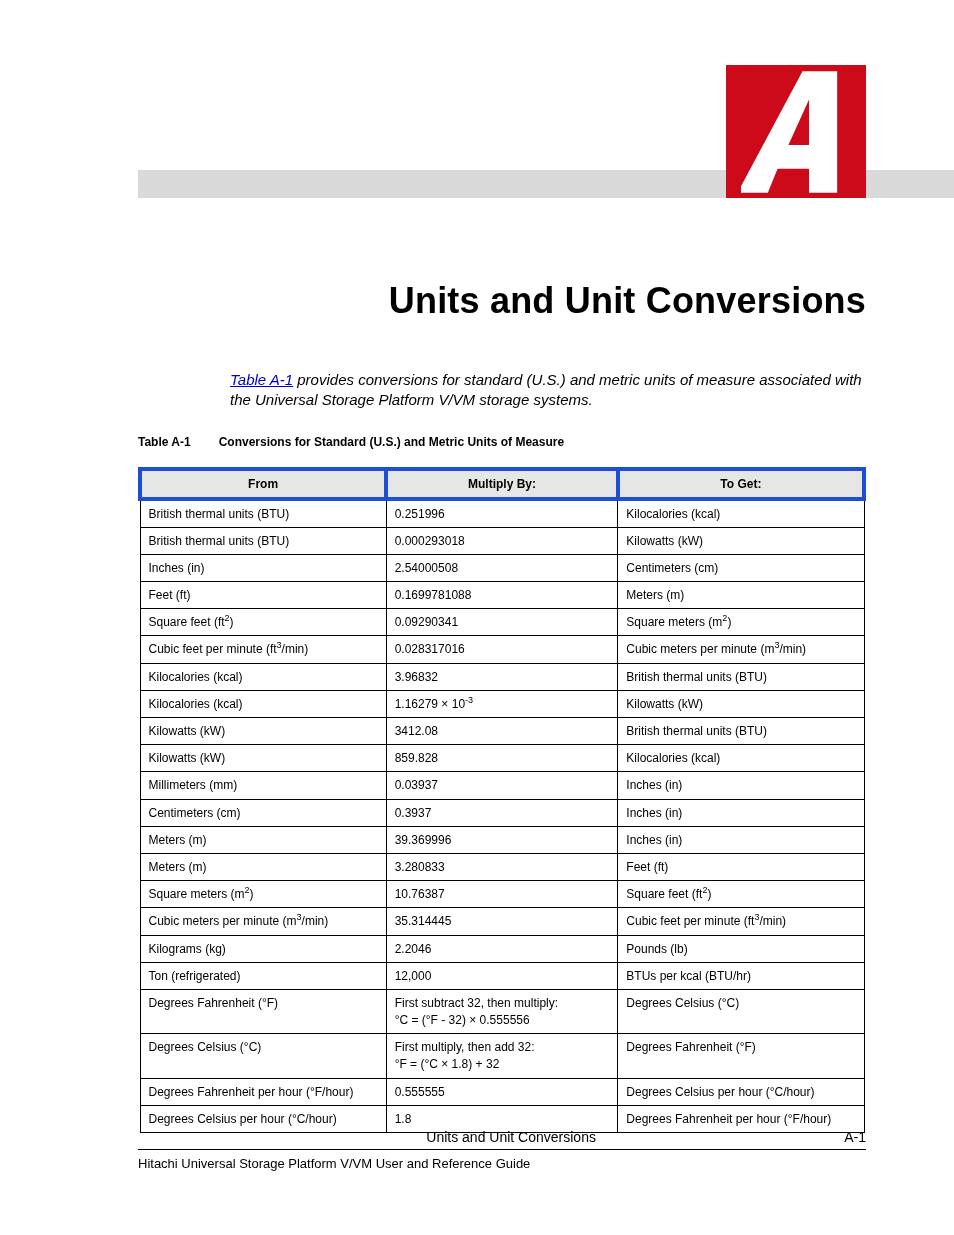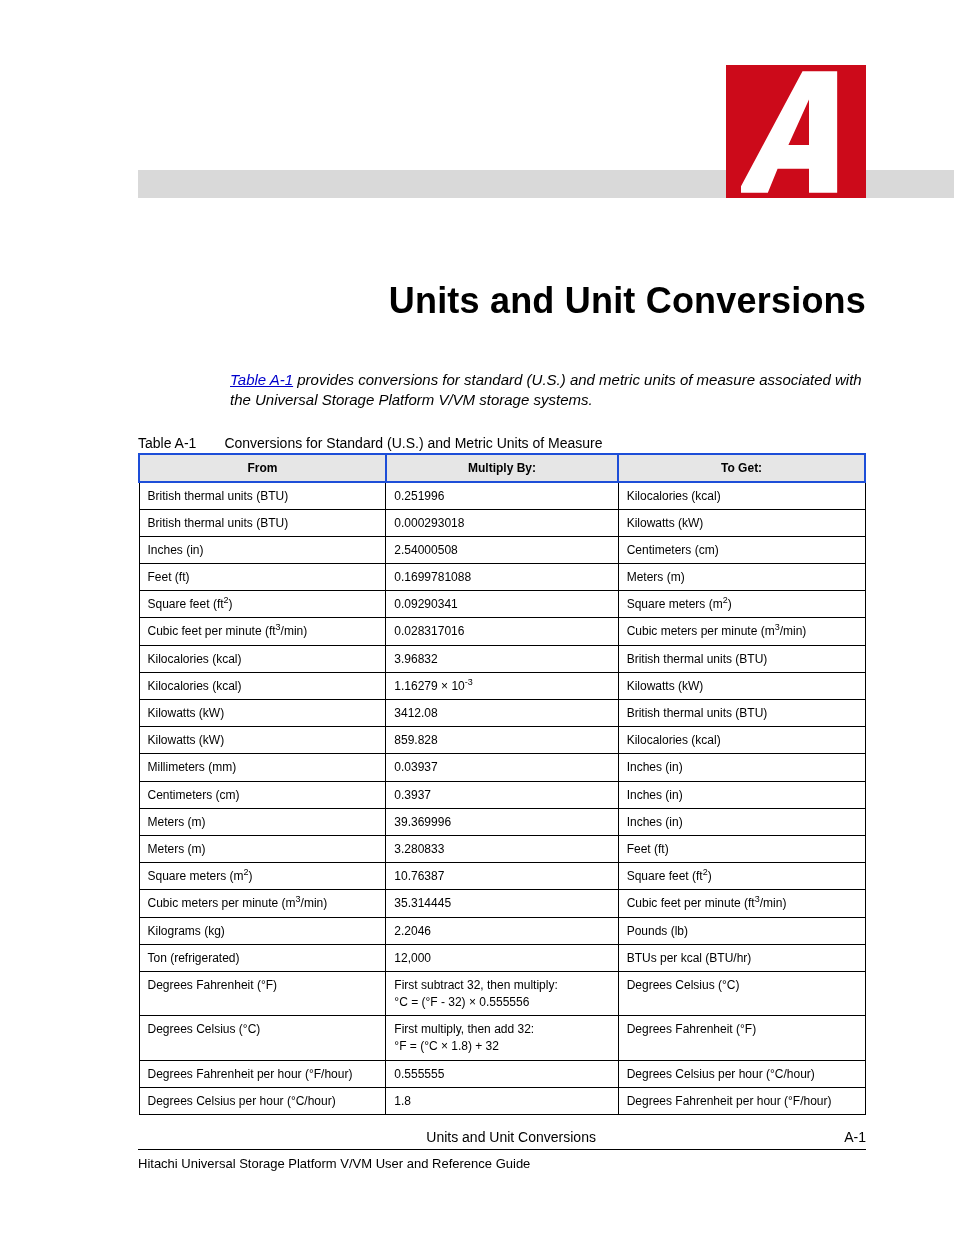--- a/index.html
+++ b/index.html
@@ -50,36 +50,36 @@
     line-height: 1.35;
     margin-left: 92px;
     margin-bottom: 24px;
     font-style: italic;
   }
   .intro a {
     color: #0000cc;
     text-decoration: underline;
   }
   .table-caption {
-    font-size: 14px;
-    font-weight: 400;
-    margin-bottom: 2px;
+    font-size: 12px;
+    font-weight: 700;
+    margin-bottom: 18px;
   }
   .table-caption .label { margin-right: 28px; }
   table {
     width: 100%;
     border-collapse: collapse;
     font-size: 12px;
   }
   thead th {
     background: #e6e6e6;
     font-weight: 700;
     text-align: center;
     padding: 6px 8px;
-    border: 2px solid #1d4ed8;
+    border: 4px solid #1d4ed8;
   }
   tbody td {
     border: 1px solid #000;
     padding: 5px 8px;
     vertical-align: top;
     line-height: 1.35;
   }
   tbody td .formula { display:block; margin-top:1px; }
   col.c1 { width: 34%; }
   col.c2 { width: 32%; }

